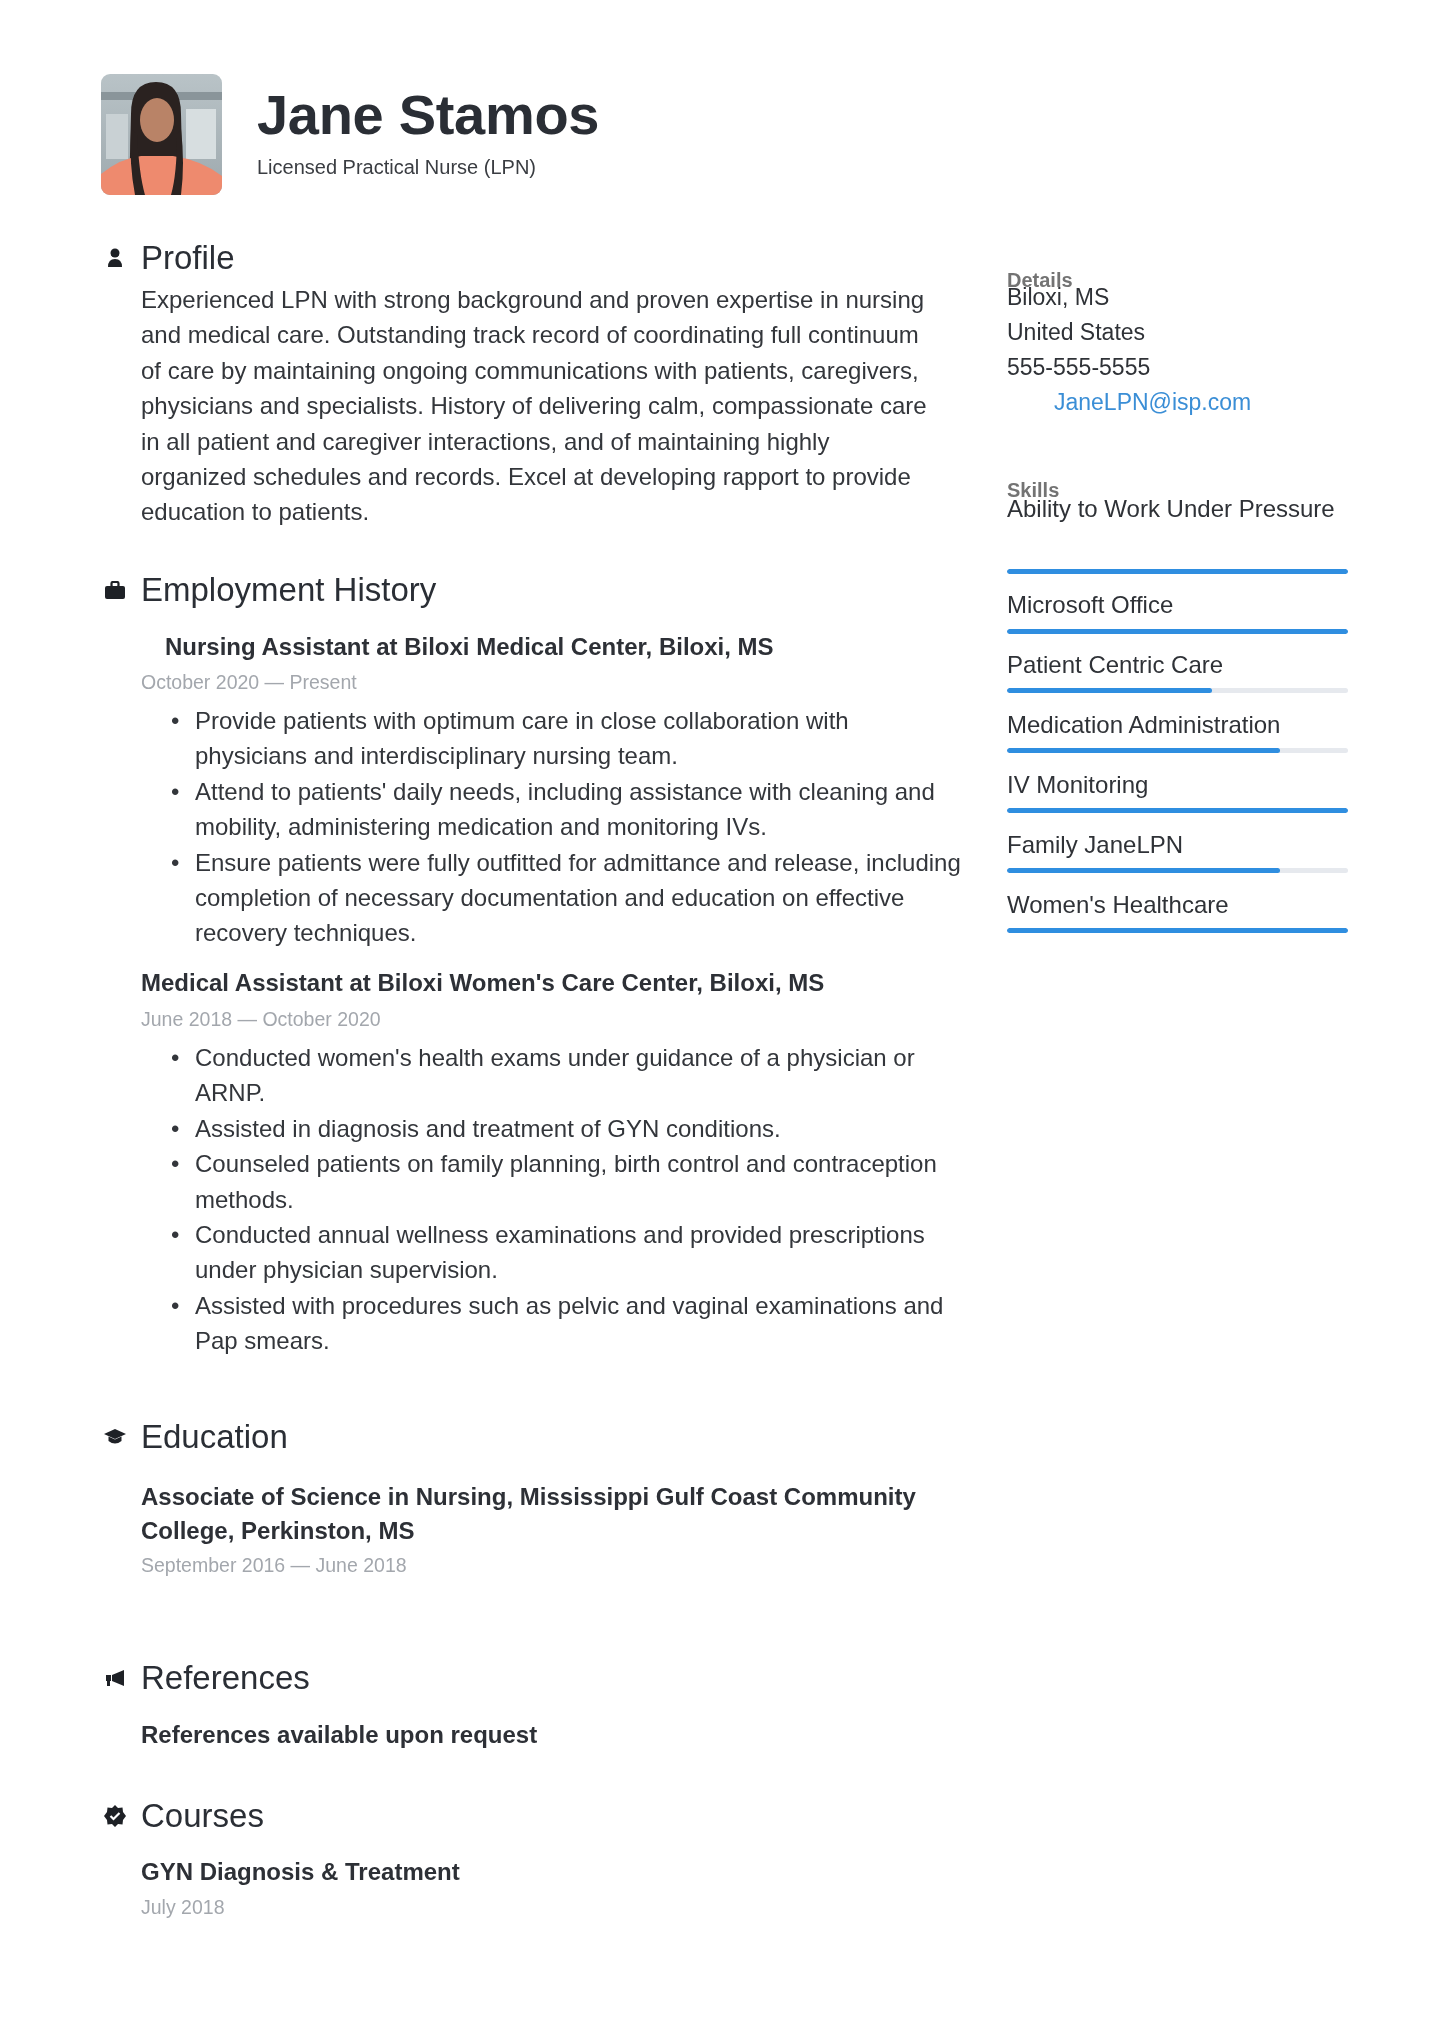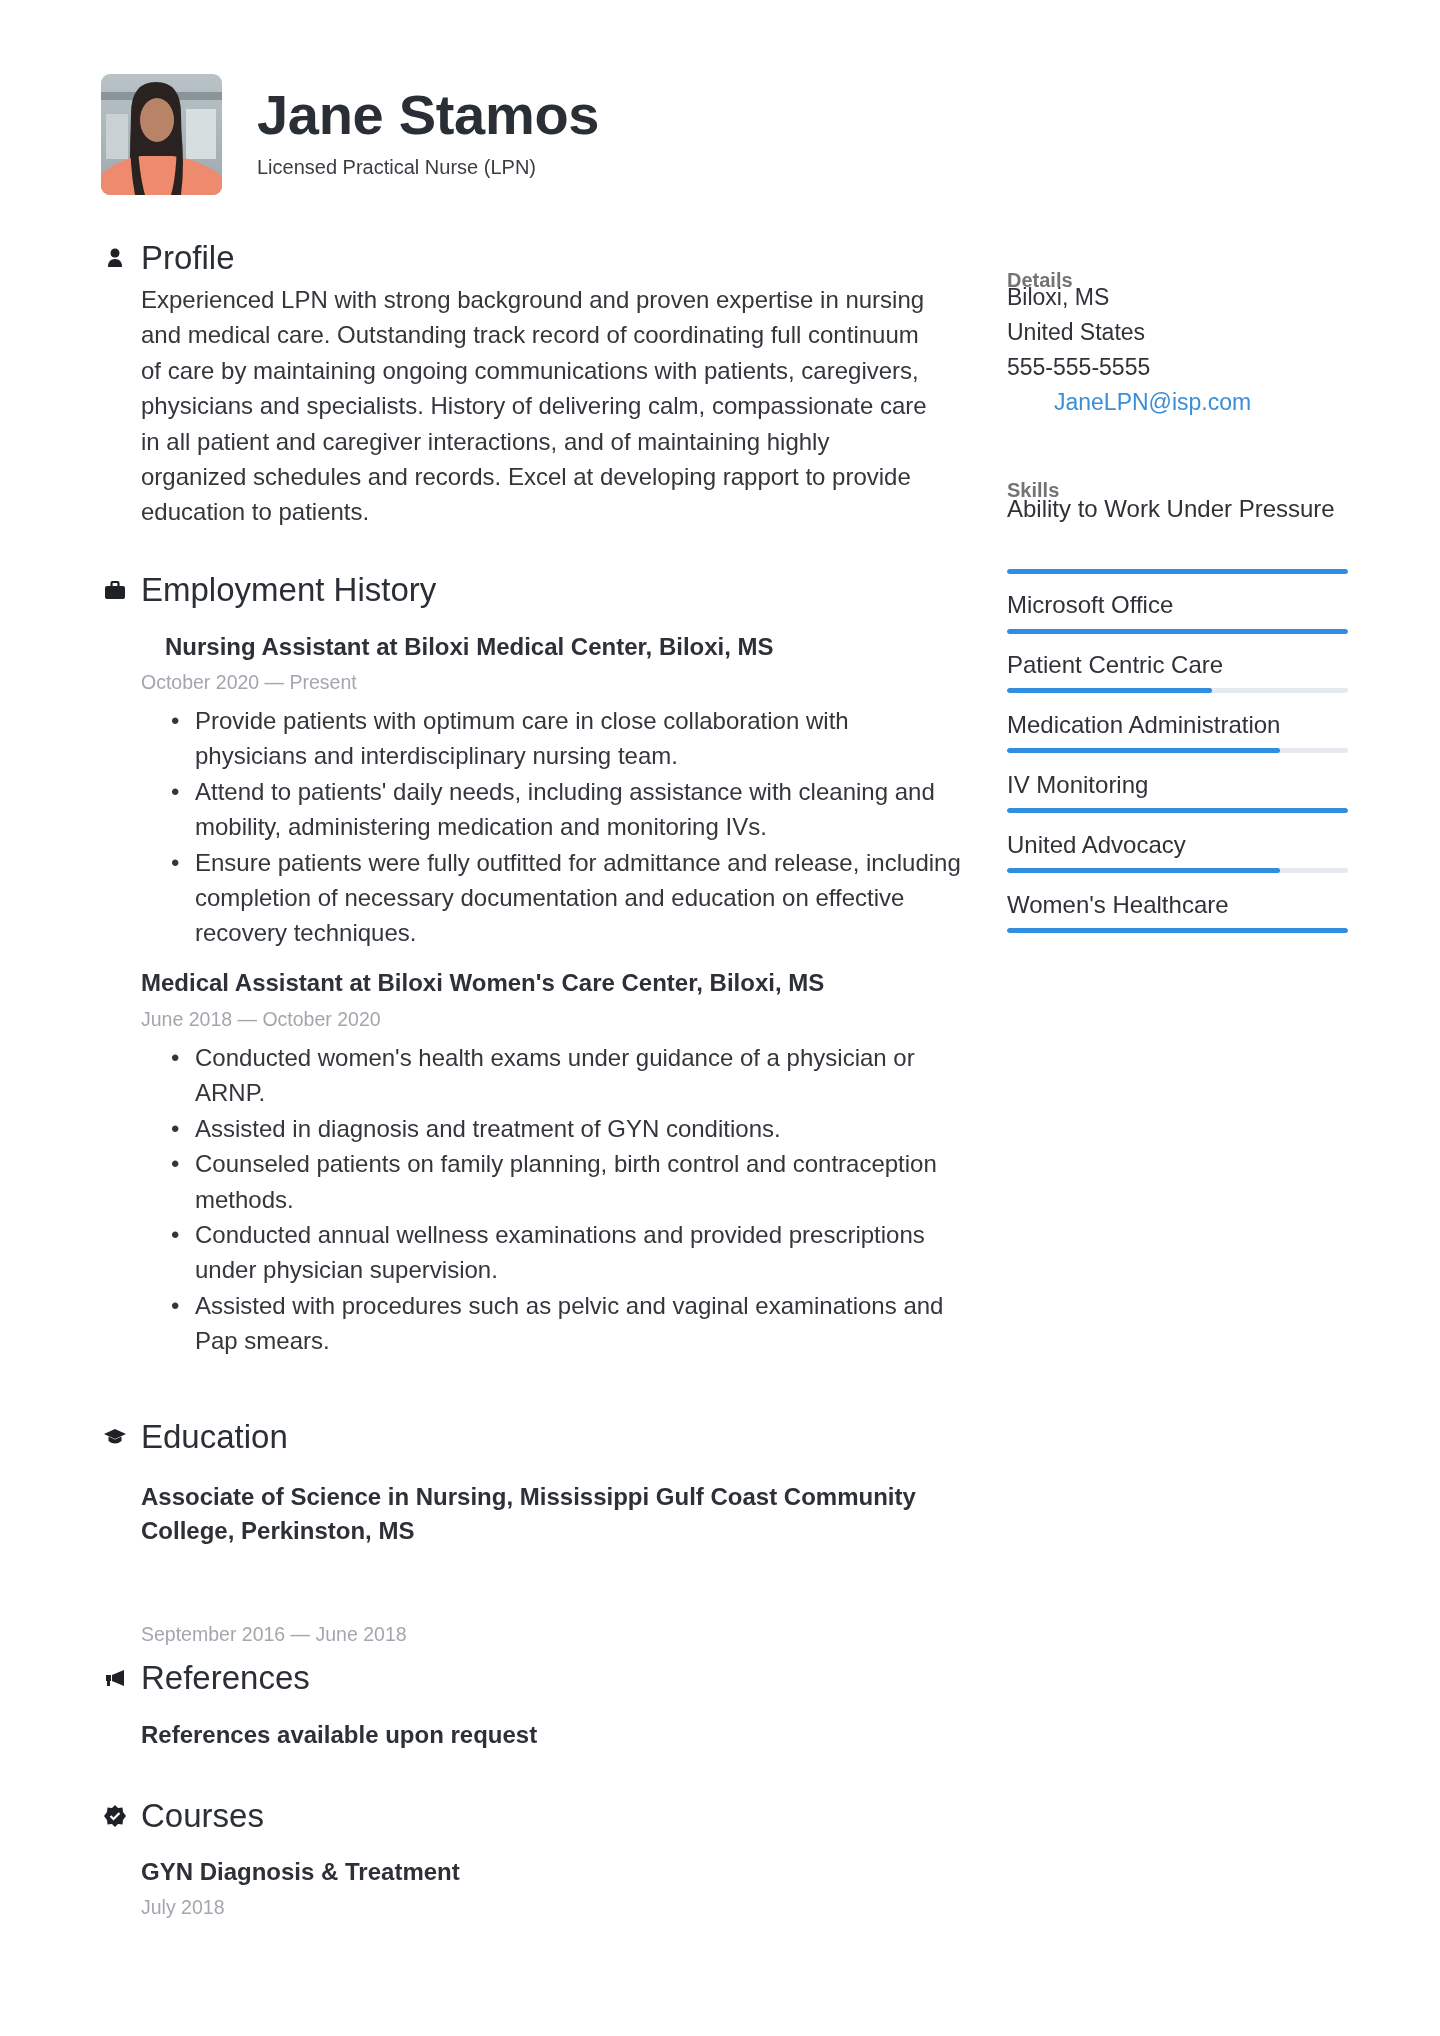--- a/index.html
+++ b/index.html
@@ -88,21 +88,21 @@
 </ul>
 
 <div class="abs sec-icon" style="top:1425px;">
   <svg width="22" height="18" viewBox="0 0 22 18">
       <path d="M11 1 L22 6 L11 11 L0 6 Z" fill="#1e2126"></path>
       <path d="M4.5 8.5 L4.5 13 Q11 18 17.5 13 L17.5 8.5 L11 11.5 Z" fill="#1e2126"></path>
     </svg>
 </div>
 <div class="abs sec-head" style="top:1420px;">Education</div>
 <div class="abs job-title" style="top:1480px; width:820px; white-space:normal; line-height:34px;">Associate of Science in Nursing, Mississippi Gulf Coast Community College, Perkinston, MS</div>
-<div class="abs date" style="top:1623px;">September 2016 — June 2018</div>
+<div class="abs date" style="top:1554px;">September 2016 — June 2018</div>
 
 <div class="abs sec-icon" style="top:1666px;">
   <svg width="22" height="18" viewBox="0 0 22 18">
       <path d="M20 1 L8 6 L8 12 L20 17 Z" fill="#1e2126"></path>
       <rect x="2" y="6" width="5" height="6" fill="#1e2126"></rect>
       <rect x="3" y="12" width="3" height="5" fill="#1e2126"></rect>
     </svg>
 </div>
 <div class="abs sec-head" style="top:1661px;">References</div>
 <div class="abs job-title" style="top:1721px;">References available upon request</div>
@@ -143,21 +143,21 @@
 <div class="abs skill-label" style="top:707px;">Medication Administration</div>
 <div class="abs bar" style="top: 748px; background: rgb(230, 233, 238);">
     <div class="bar-fill" style="width: 80%; background: rgb(47, 142, 224);"></div>
   </div>
 
 <div class="abs skill-label" style="top:767px;">IV Monitoring</div>
 <div class="abs bar" style="top: 808px; background: rgb(230, 233, 238);">
     <div class="bar-fill" style="width: 100%; background: rgb(47, 142, 224);"></div>
   </div>
 
-<div class="abs skill-label" style="top:827px;">United Advocacy</div>
+<div class="abs skill-label" style="top:827px;">Family JaneLPN</div>
 <div class="abs bar" style="top: 868px; background: rgb(230, 233, 238);">
     <div class="bar-fill" style="width: 80%; background: rgb(47, 142, 224);"></div>
   </div>
 
 <div class="abs skill-label" style="top:887px;">Women's Healthcare</div>
 <div class="abs bar" style="top: 928px; background: rgb(230, 233, 238);">
     <div class="bar-fill" style="width: 100%; background: rgb(47, 142, 224);"></div>
   </div>
 
 </body></html>

